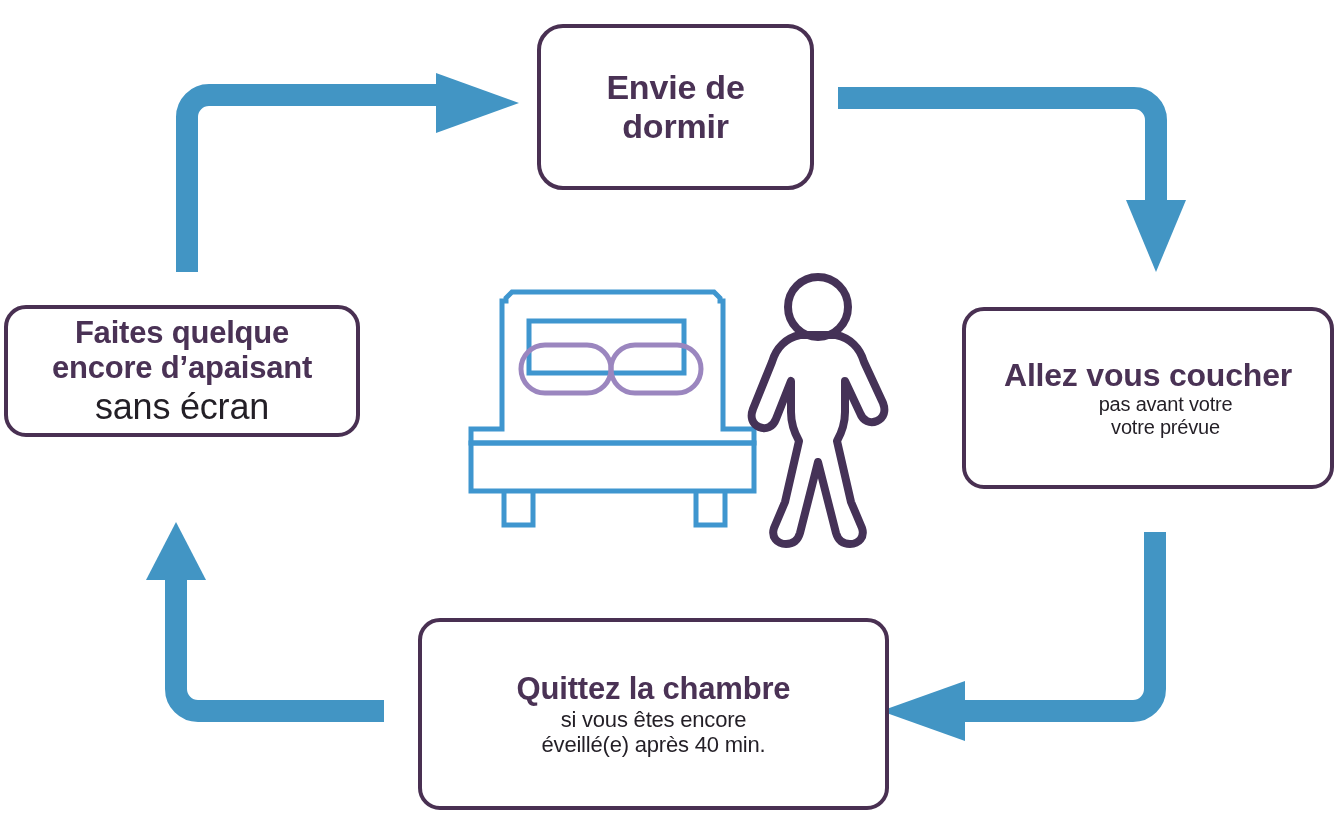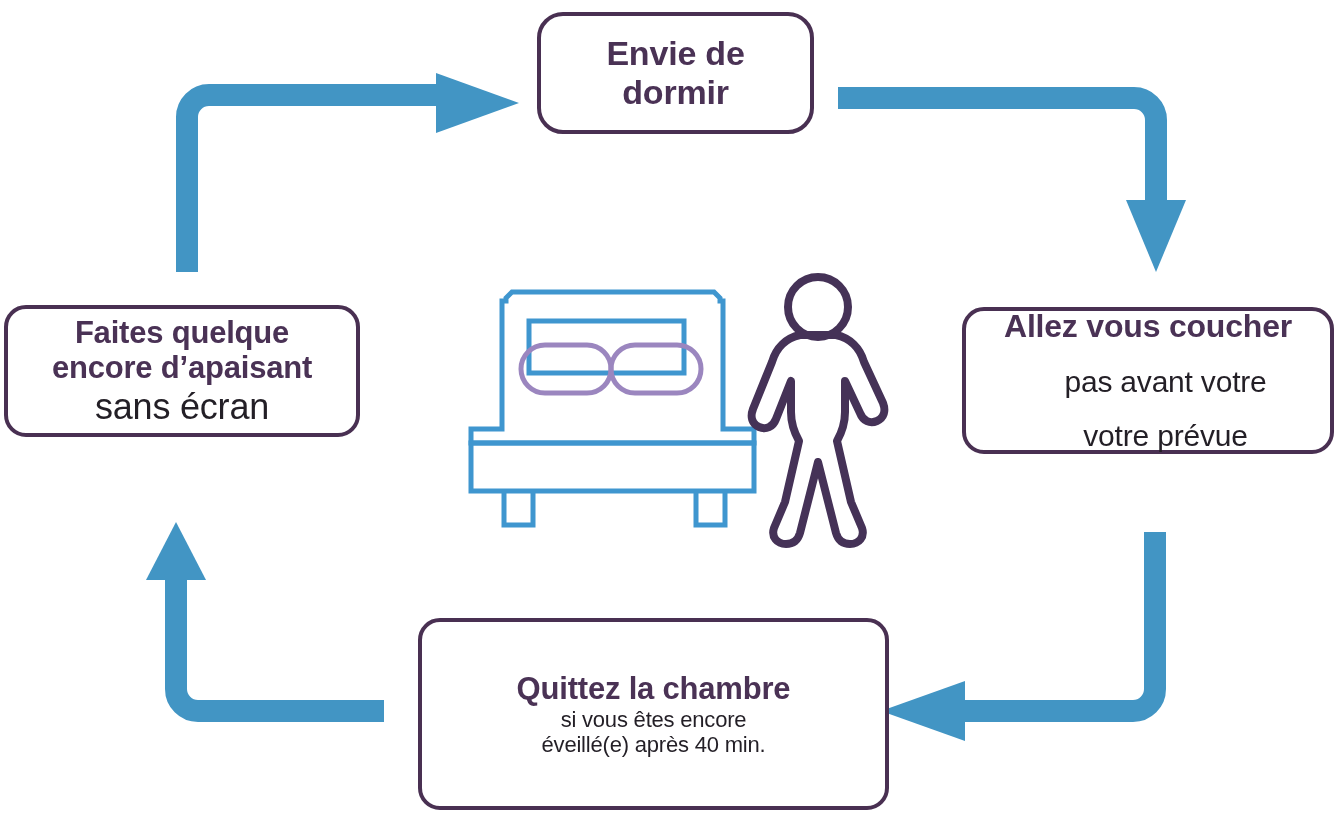--- a/index.html
+++ b/index.html
@@ -53,37 +53,36 @@
   }
   .node .sub {
     color: #231f26;
     font-weight: normal;
     letter-spacing: -0.2px;
   }
 
   
   #node-envie {
     left: 537px;
-    top: 12px;
+    top: 24px;
     width: 277px;
-    height: 122px;
+    height: 166px;
     border-radius: 26px;
   }
   #node-envie .ttl { font-size: 34px; }
 
   
   #node-coucher {
     left: 962px;
     top: 307px;
     width: 372px;
-    height: 147px;
-    gap: 20px;
+    height: 182px;
   }
   #node-coucher .ttl { font-size: 32px; }
-  #node-coucher .sub { font-size: 30px; margin-left: 35px; }
+  #node-coucher .sub { font-size: 20px; margin-left: 35px; }
 
   
   #node-quittez {
     left: 418px;
     top: 618px;
     width: 471px;
     height: 192px;
   }
   #node-quittez .ttl { font-size: 31px; }
   #node-quittez .sub { font-size: 22px; }

